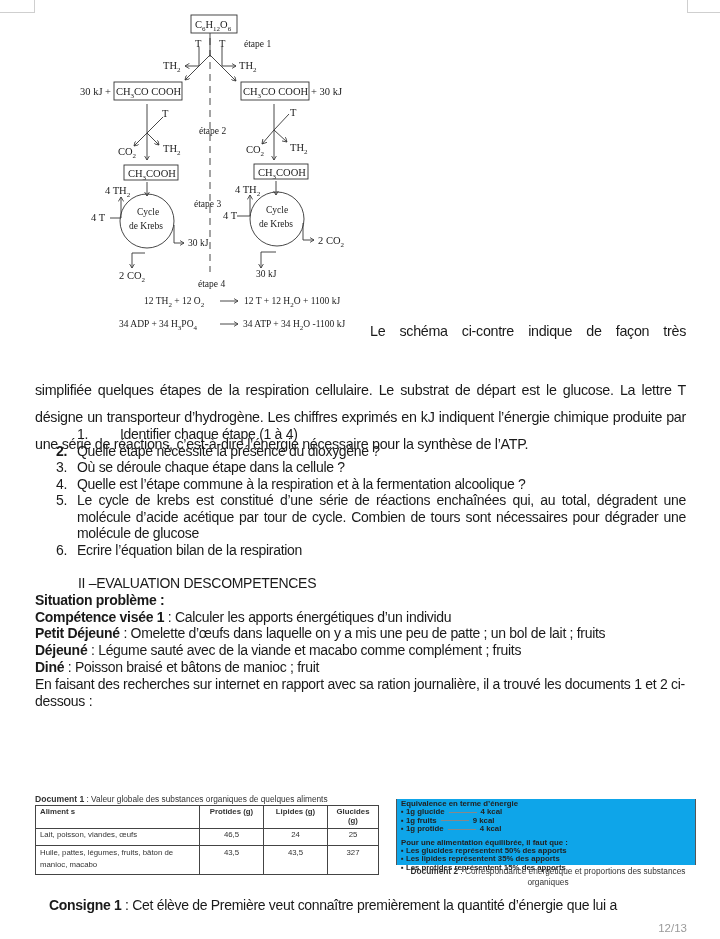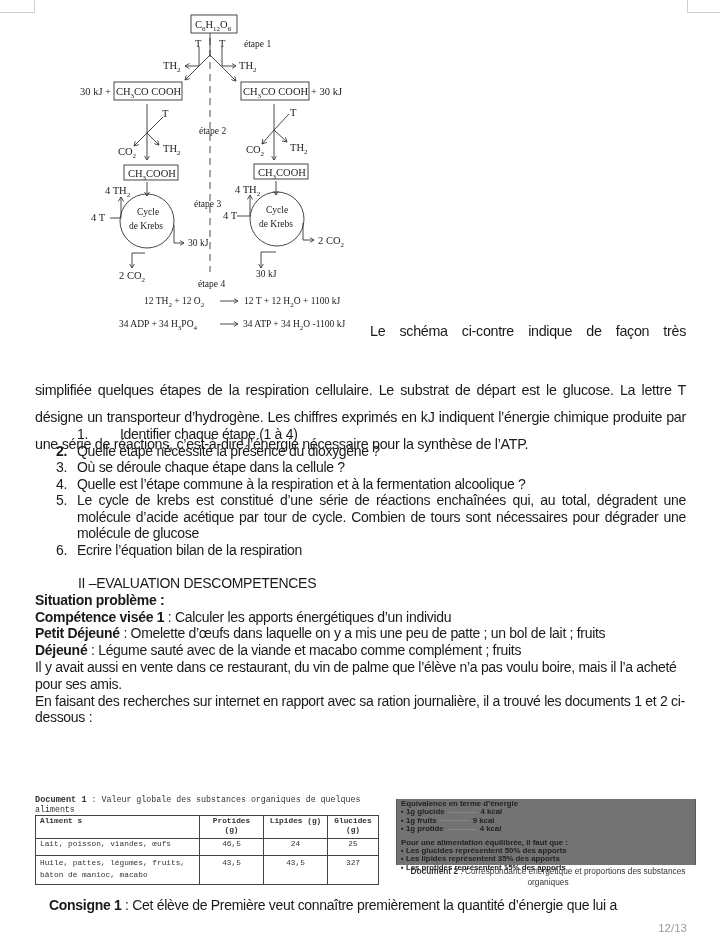--- a/index.html
+++ b/index.html
@@ -28,32 +28,32 @@
   .q1 .txt { padding-left:43px; }
   .q2 .num { font-weight:bold; }
   .q5 .txt { display:block; text-align:justify; }
 
   #section { position:absolute; left:0; top:575px; width:720px; font-size:14px; letter-spacing:-0.3px; line-height:16.8px; }
   #section .line { padding-left:35px; width:651px; }
   #section .title { padding-left:78px; font-weight:normal; }
   b { font-weight:bold; }
 
   
-  #doc1 { position:absolute; left:35px; top:795px; width:350px; font-size:8.3px; color:#333;font-family:Liberation Mono, monospace; }
+  #doc1 { position:absolute; left:35px; top:795px; width:350px; font-size:8.3px; color:#333; }
   #doc1 .cap { line-height:9px; }
   #doc1 .cap b { font-size:8.6px; }
   #doc1 table { border-collapse:collapse; width:344px; margin-top:1px; }
   #doc1 td, #doc1 th { border:1px solid #444; font-size:7.8px; font-weight:normal; color:#333; padding:1px 4px; vertical-align:top; }
   #doc1 th { font-weight:bold; text-align:center; line-height:9px; height:20px; }
   #doc1 th.first { text-align:left; }
   #doc1 td.num { text-align:center; }
   #doc1 td { height:14px; }
   #doc1 tr.r2 td { height:26px; line-height:12px; }
 
-  #doc2 { position:absolute; left:396px; top:799px; width:300px; height:66px; background:#737373;
+  #doc2 { position:absolute; left:396px; top:799px; width:300px; height:66px; background:#0ea5e9;
           border-left:1.5px solid #555; border-right:1.5px solid #555; font-size:7.8px; color:#222; padding:1px 4px; box-sizing:border-box; }
   #doc2 .row { line-height:8.4px; white-space:nowrap; font-weight:bold; }
   #doc2 .sep { height:5px; }
   #doc2 .dash { display:inline-block; width:28px; border-top:1px solid #888; vertical-align:middle; margin:0 4px; }
   #doc2cap { position:absolute; left:396px; top:866px; width:304px; text-align:center; font-size:8.3px; line-height:11px; color:#333; }
 
   #consigne { position:absolute; left:49px; top:897px; font-size:14px; letter-spacing:-0.3px; }
   #pagenum { position:absolute; right:33px; top:922px; font-size:11.5px; color:#9a9a9a; }
 </style>
 </head>
@@ -179,21 +179,21 @@
     </div>
   <div class="q"><span class="num">6.</span><span class="txt">Ecrire l’équation bilan de la respiration</span></div>
 </div>
 
 <div id="section">
   <div class="line title">II –EVALUATION DESCOMPETENCES</div>
   <div class="line"><b>Situation problème :</b></div>
   <div class="line"><b>Compétence visée 1</b><span> : Calculer les apports énergétiques d’un individu</span></div>
   <div class="line"><b>Petit Déjeuné</b><span> : Omelette d’œufs dans laquelle on y a mis une peu de patte ; un bol de lait ; fruits</span></div>
   <div class="line"><b>Déjeuné</b><span> : Légume sauté avec de la viande et macabo comme complément ; fruits</span></div>
-  <div class="line">Il y avait aussi en vente dans ce restaurant, du vin de palme que l’élève n’a pas voulu boire, mais il l’a acheté pour ses amis.</div>
+  <div class="line"><b>Diné</b><span> : Poisson braisé et bâtons de manioc ; fruit</span></div>
   <div class="line">En faisant des recherches sur internet en rapport avec sa ration journalière, il a trouvé les documents 1 et 2 ci-dessous :</div>
 </div>
 
 <div id="doc1">
   <div class="cap"><b>Document 1</b><span> : Valeur globale des substances organiques de quelques aliments</span></div>
   <table>
     <tbody>
         <tr>
       <th class="first" style="width:155px">Aliment s</th>
       <th style="width:55px">Protides (g)</th>

